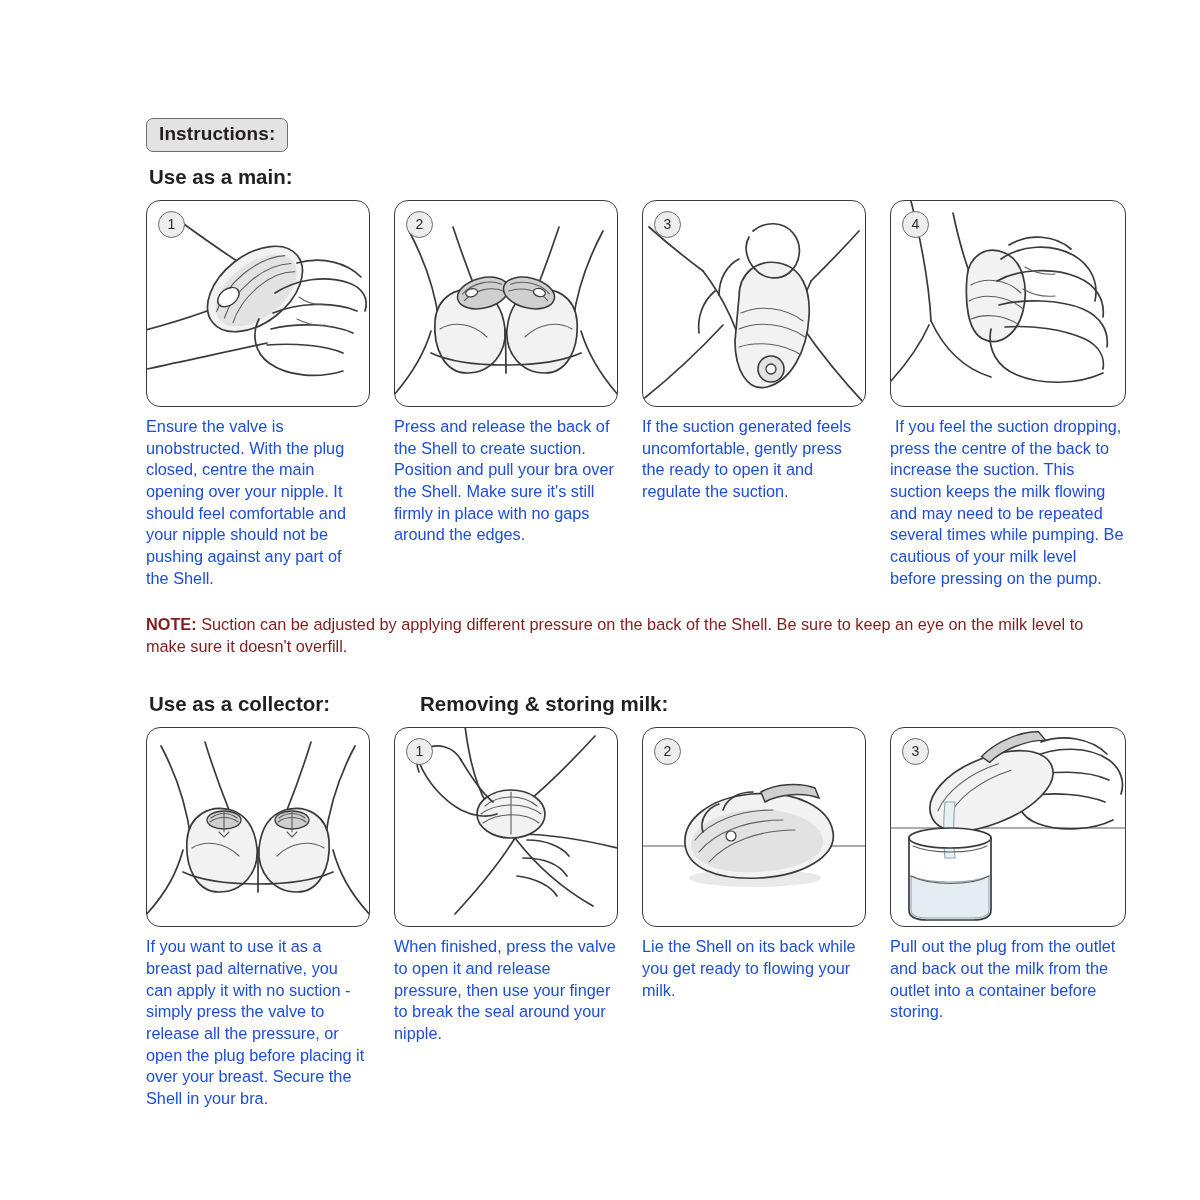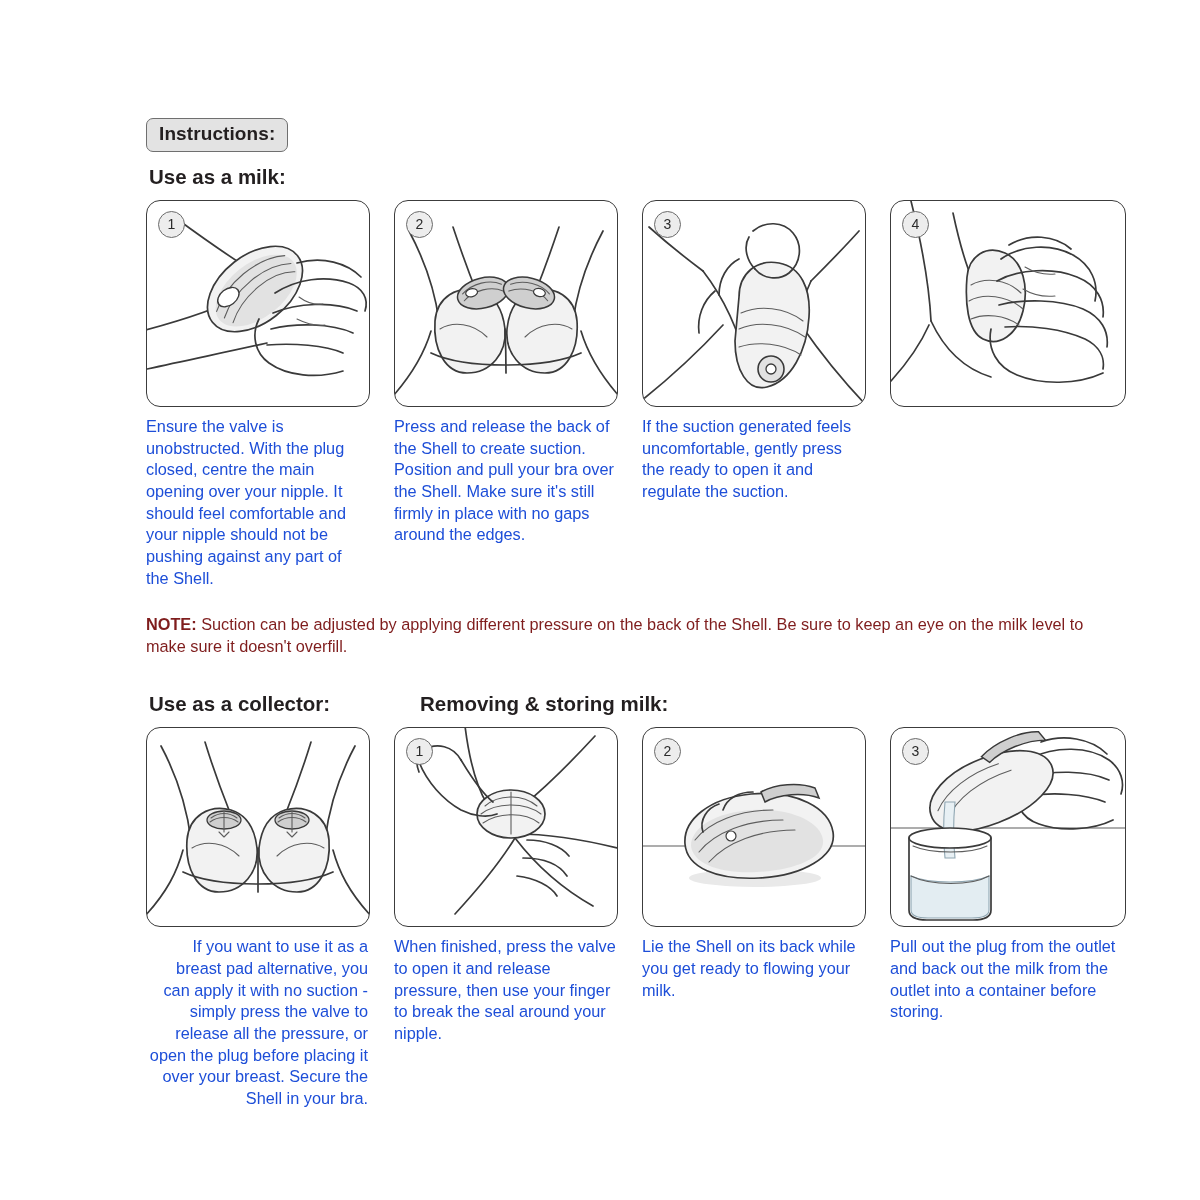--- a/index.html
+++ b/index.html
@@ -119,21 +119,21 @@
 </head>
 <body>
 
 <div class="page">
   <div class="content">
 
     
     <div class="instructions-badge">Instructions:</div>
 
     
-    <div class="section-title">Use as a milk:</div>
+    <div class="section-title">Use as a main:</div>
 
     <div class="panel-row">
 
       <div class="panel-col" style="width:222px;">
         <div class="panel" style="width:222px;height:205px;">
           <div class="step-num">1</div>
           <svg width="222" height="205" viewBox="0 0 222 205">
 
             <path class="ln" d="M-5,130 C40,118 70,108 95,95"></path>
             <path class="ln" d="M0,168 C45,158 85,150 120,142"></path>
@@ -247,39 +247,40 @@
             <path class="ln" d="M118,44 C138,32 164,34 180,48"></path>
             <path class="ln" d="M110,58 C130,44 160,42 182,54 C200,64 208,82 204,100"></path>
             <path class="ln" d="M106,80 C128,68 162,66 186,76 C206,84 214,100 212,116"></path>
             <path class="ln" d="M108,104 C132,98 168,98 192,108 C210,116 218,130 216,146"></path>
             <path class="ln" d="M114,126 C140,124 172,128 194,138 C208,145 214,156 212,168"></path>
             <path class="ln" d="M100,128 C96,148 106,166 126,174 C150,184 186,184 212,172"></path>
             <path class="ln-thin" d="M134,66 C144,72 154,74 164,73"></path>
             <path class="ln-thin" d="M132,88 C142,94 154,96 164,95"></path>
           </svg>
         </div>
+        <div class="caption indent"> If you feel the suction dropping, press the centre of the back to increase the suction.  This suction keeps the milk flowing and may need to be repeated several times while pumping.  Be cautious of your milk level before pressing on the pump.</div>
       </div>
 
     </div>
 
     
     <div class="note">
       <b>NOTE:</b><span> Suction can be adjusted by applying different pressure on the back of the Shell. Be sure to keep an eye on the milk level to make sure it doesn't overfill.</span>
     </div>
 
     
     <div class="lower">
       <div class="lower-heads">
         <div class="h1 section-title" style="margin-bottom:9px;">Use as a collector:</div>
         <div class="section-title" style="">Removing &amp; storing milk:</div>
       </div>
 
       <div class="panel-row">
 
-        <div class="panel-col" style="width:222px;text-align:right;">
+        <div class="panel-col" style="width:222px;">
           <div class="panel" style="width:222px;height:198px;">
             <svg width="222" height="198" viewBox="0 0 222 198">
               <path class="ln" d="M14,18 C30,48 40,80 44,112"></path>
               <path class="ln" d="M208,18 C192,48 182,80 178,112"></path>
               <path class="ln" d="M-2,188 C20,164 30,144 36,122"></path>
               <path class="ln" d="M224,188 C202,164 192,144 186,122"></path>
               <path class="ln" d="M58,14 C66,40 74,62 82,82"></path>
               <path class="ln" d="M164,14 C156,40 148,62 140,82"></path>
               <path class="sh-lt" d="M40,112 C42,88 62,76 84,82 C100,87 108,102 110,120 C112,144 96,164 72,164 C50,164 38,140 40,112 Z" stroke="#3a3a3a" stroke-width="1.7"></path>
               <path class="sh-lt" d="M182,112 C180,88 160,76 138,82 C122,87 114,102 112,120 C110,144 126,164 150,164 C172,164 184,140 182,112 Z" stroke="#3a3a3a" stroke-width="1.7"></path>

